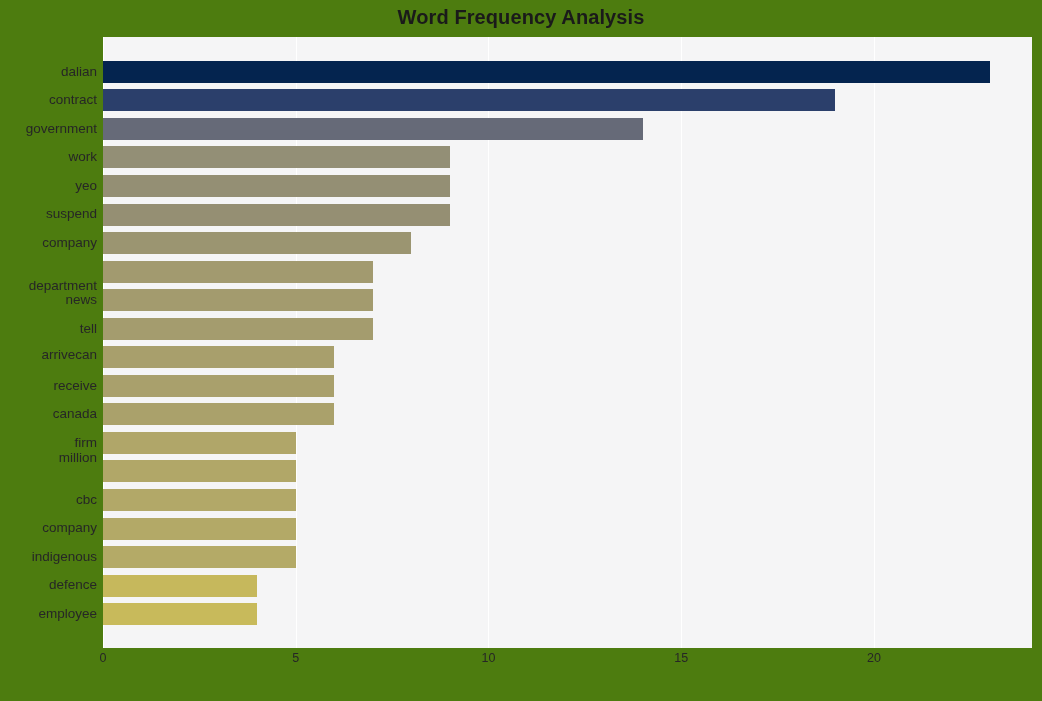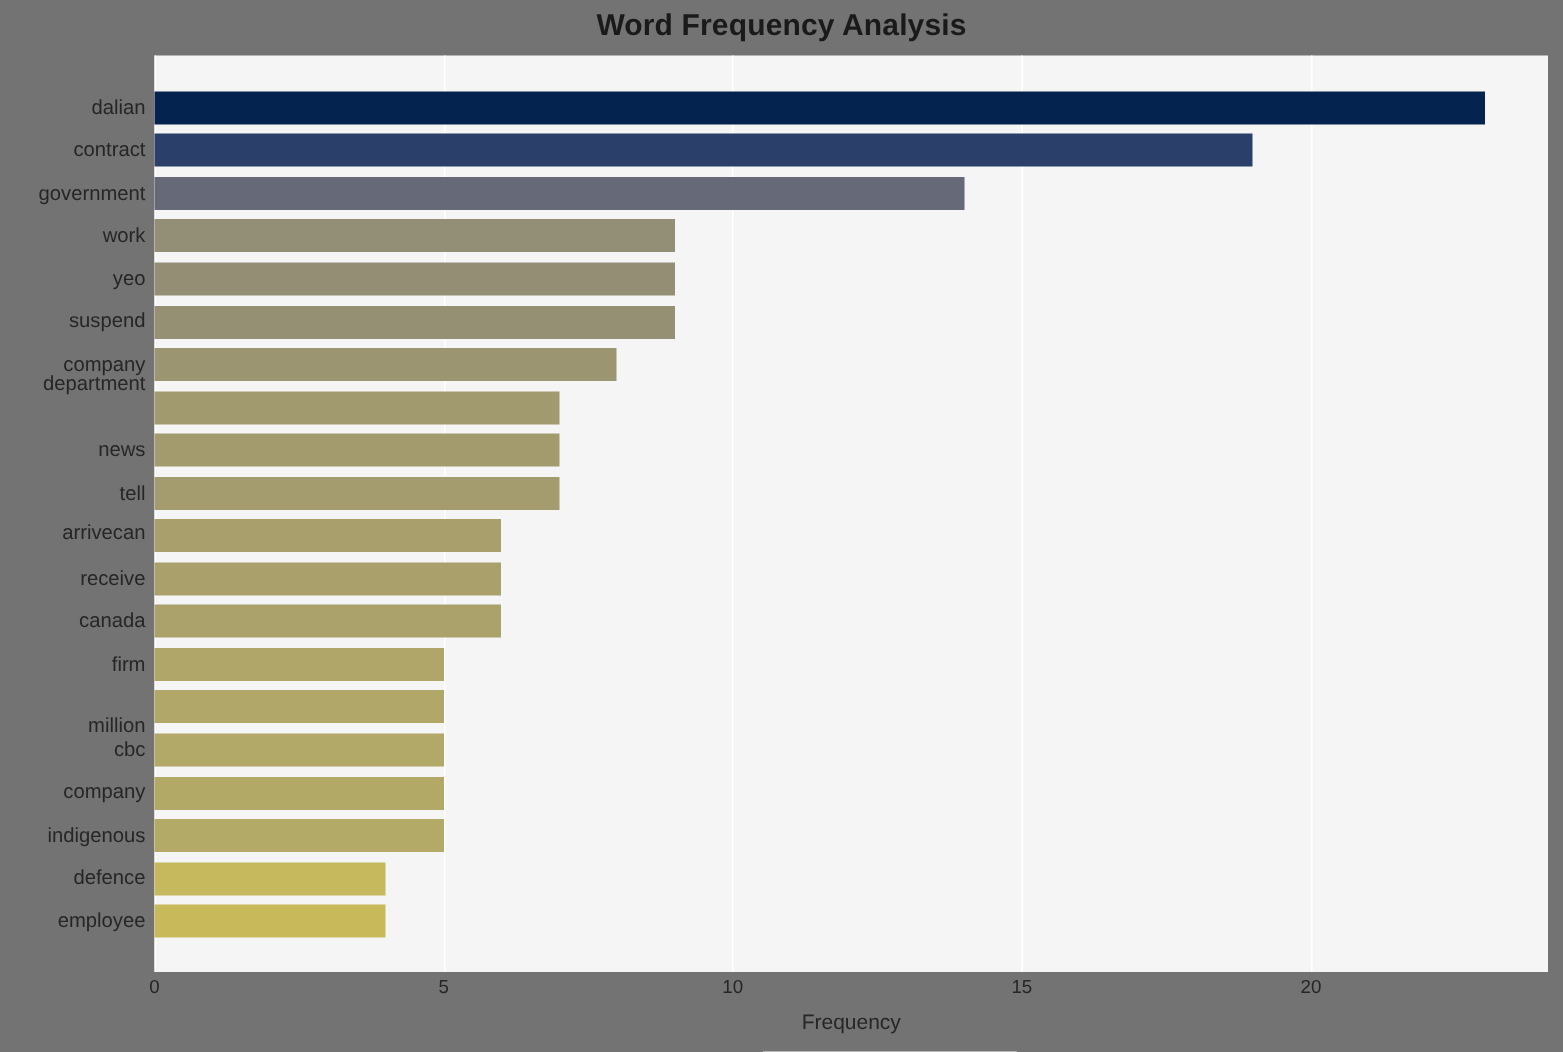--- a/index.html
+++ b/index.html
@@ -11,21 +11,21 @@
     width: 1042px;
     height: 701px;
     font-family: "Liberation Sans", sans-serif;
     overflow: hidden;
   }
 
   #figure {
     position: relative;
     width: 1042px;
     height: 701px;
-    background: #737373;
+    background: #4d7c0f;
   }
 
   
   #chart-title {
     position: absolute;
     left: 0;
     top: 6px;
     width: 1042px;
     text-align: center;
     font-size: 20px;
@@ -198,38 +198,37 @@
   </div>
 
   <div id="ylabels-layer">
       <div class="ylabel" style="top: 20.557px; height: 28.5514px; line-height: 28.5514px;">dalian</div>
       <div class="ylabel" style="top: 49.1084px; height: 28.5514px; line-height: 28.5514px;">contract</div>
       <div class="ylabel" style="top: 77.6598px; height: 28.5514px; line-height: 28.5514px;">government</div>
       <div class="ylabel" style="top: 106.211px; height: 28.5514px; line-height: 28.5514px;">work</div>
       <div class="ylabel" style="top: 134.763px; height: 28.5514px; line-height: 28.5514px;">yeo</div>
       <div class="ylabel" style="top: 163.314px; height: 28.5514px; line-height: 28.5514px;">suspend</div>
       <div class="ylabel" style="top: 191.865px; height: 28.5514px; line-height: 28.5514px;">company</div>
-      <div class="ylabel" style="top: 205px; height: 28.5514px; line-height: 28.5514px;">department</div>
+      <div class="ylabel" style="top: 235px; height: 28.5514px; line-height: 28.5514px;">department</div>
       <div class="ylabel" style="top: 248.968px; height: 28.5514px; line-height: 28.5514px;">news</div>
       <div class="ylabel" style="top: 277.52px; height: 28.5514px; line-height: 28.5514px;">tell</div>
       <div class="ylabel" style="top: 304px; height: 28.5514px; line-height: 28.5514px;">arrivecan</div>
       <div class="ylabel" style="top: 334.622px; height: 28.5514px; line-height: 28.5514px;">receive</div>
       <div class="ylabel" style="top: 363.174px; height: 28.5514px; line-height: 28.5514px;">canada</div>
       <div class="ylabel" style="top: 391.725px; height: 28.5514px; line-height: 28.5514px;">firm</div>
-      <div class="ylabel" style="top: 433px; height: 28.5514px; line-height: 28.5514px;">million</div>
+      <div class="ylabel" style="top: 407px; height: 28.5514px; line-height: 28.5514px;">million</div>
       <div class="ylabel" style="top: 448.828px; height: 28.5514px; line-height: 28.5514px;">cbc</div>
       <div class="ylabel" style="top: 477.379px; height: 28.5514px; line-height: 28.5514px;">company</div>
       <div class="ylabel" style="top: 505.931px; height: 28.5514px; line-height: 28.5514px; padding-left: 23px;">indigenous</div>
       <div class="ylabel" style="top: 534.482px; height: 28.5514px; line-height: 28.5514px;">defence</div>
       <div class="ylabel" style="top: 563.034px; height: 28.5514px; line-height: 28.5514px;">employee</div>
     </div>
 
   <div id="xticks-layer">
       <div class="xtick-label" style="left: 0px;">0</div>
       <div class="xtick-label" style="left: 192.739px;">5</div>
       <div class="xtick-label" style="left: 385.477px;">10</div>
       <div class="xtick-label" style="left: 578.216px;">15</div>
       <div class="xtick-label" style="left: 770.954px;">20</div>
     </div>
 
-  <div id="xaxis-title">Frequency</div>
 
 </div>
 
 </body></html>

